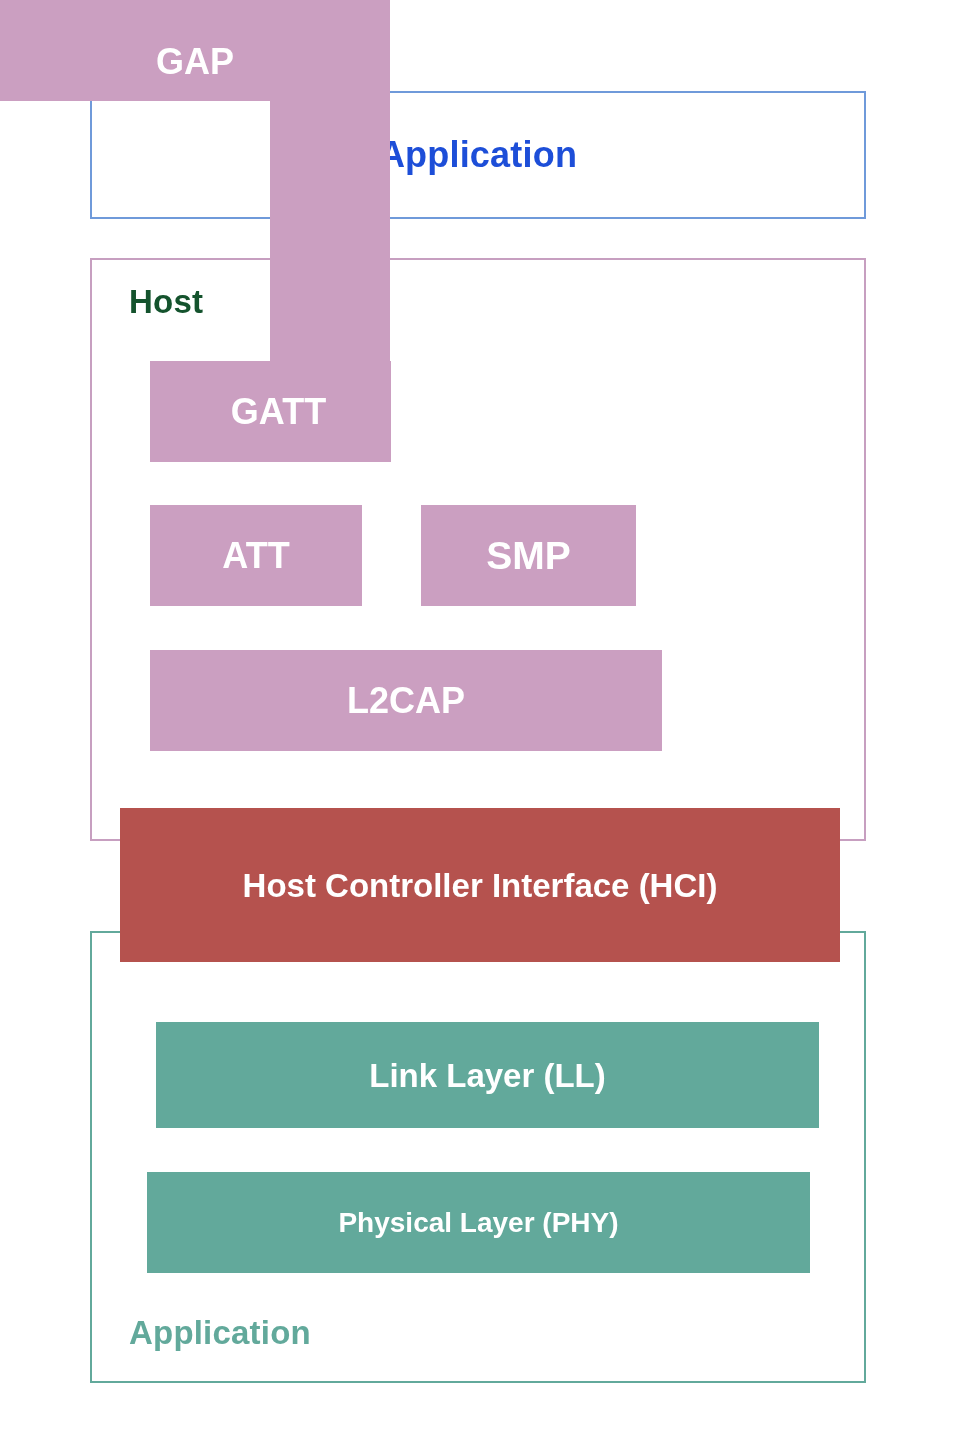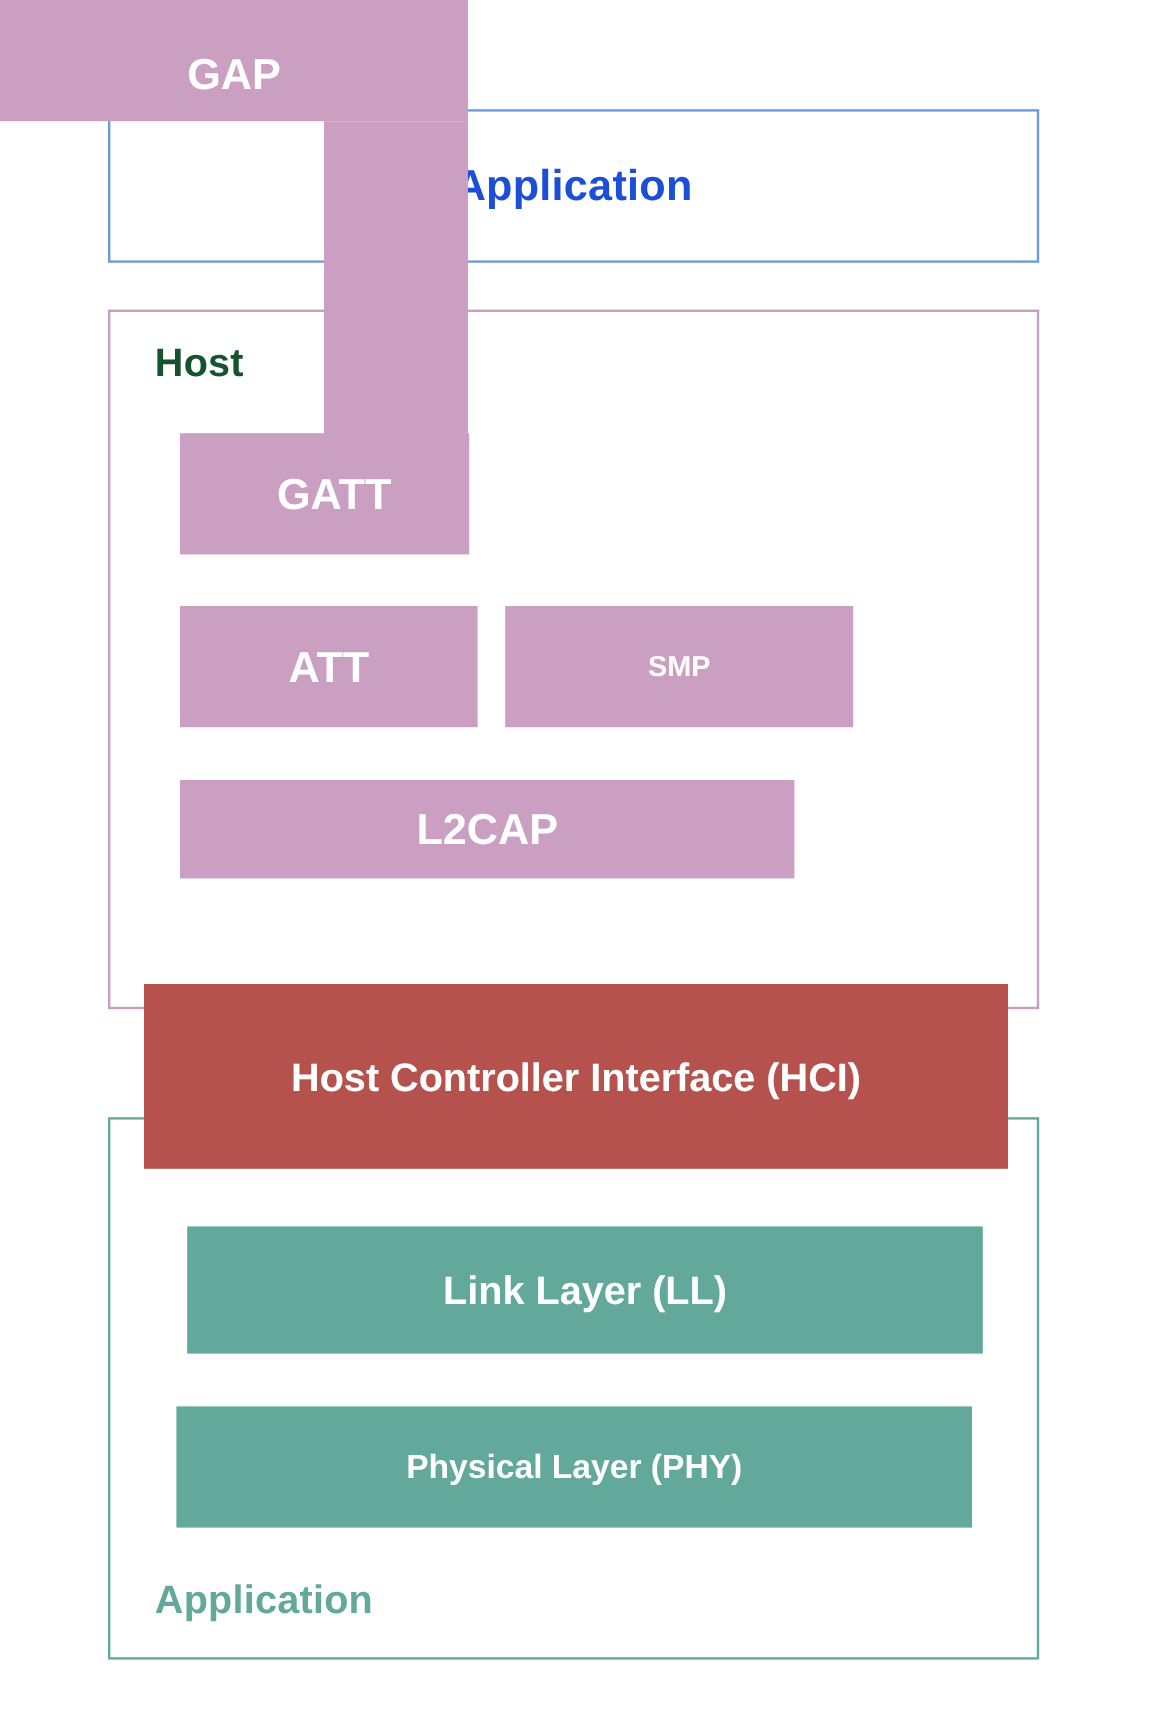--- a/index.html
+++ b/index.html
@@ -73,26 +73,26 @@
     display: flex;
     align-items: center;
     justify-content: center;
     color: #ffffff;
     font-weight: bold;
     white-space: nowrap;
     line-height: 1;
   }
   .block-host   { background: #cb9fc1; }
   .block-ctrl   { background: #62a99b; }
-  .block-hci    { background: #b5524e; margin-top: 12px; }
+  .block-hci    { background: #b5524e; }
 
   #gatt-block  { left: 150px; top: 361px; width: 241px; height: 101px; font-size: 36px; padding-left: 16px; }
-  #att-block   { left: 150px; top: 505px; width: 248px; height: 101px; font-size: 36px; }
-  #smp-block   { left: 421px; top: 505px; width: 290px; height: 101px; font-size: 24px; }
-  #l2cap-block { left: 150px; top: 650px; width: 512px; height: 82px; font-size: 36px; }
+  #att-block   { left: 150px; top: 505px; width: 212px; height: 101px; font-size: 36px; }
+  #smp-block   { left: 421px; top: 505px; width: 215px; height: 101px; font-size: 39px; }
+  #l2cap-block { left: 150px; top: 650px; width: 512px; height: 101px; font-size: 36px; }
 
   
   #gap-block {
     left: 421px; top: 361px;
     width: 390px; height: 390px;
     background: transparent;
     display: block;
   }
   #gap-block .gap-arm-top {
     position: absolute;

